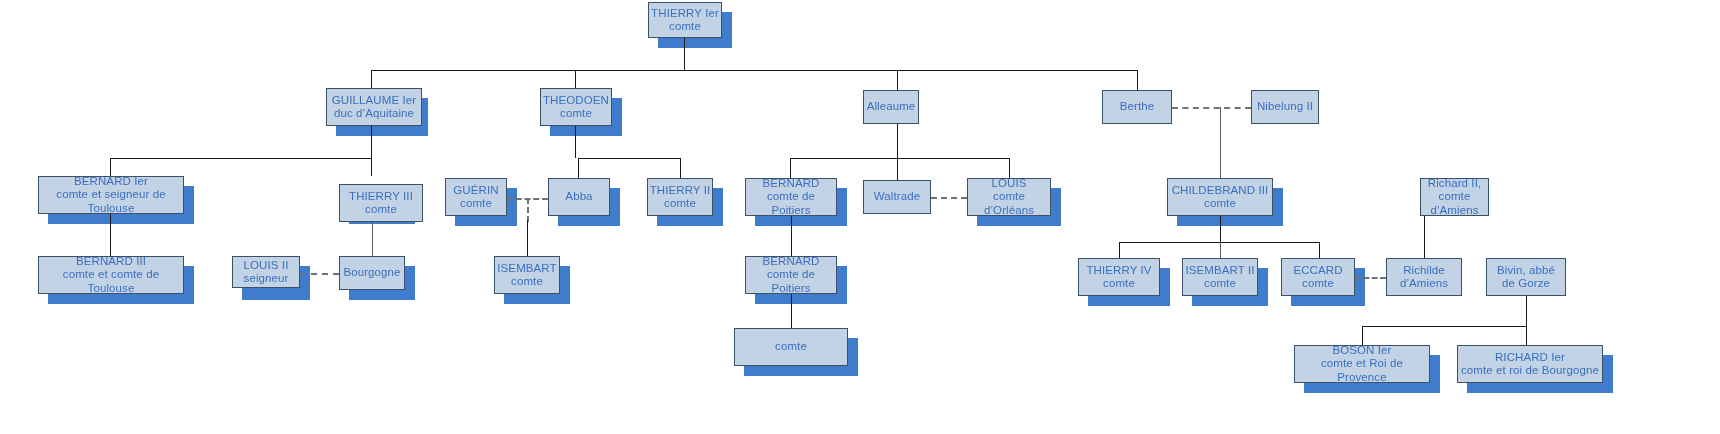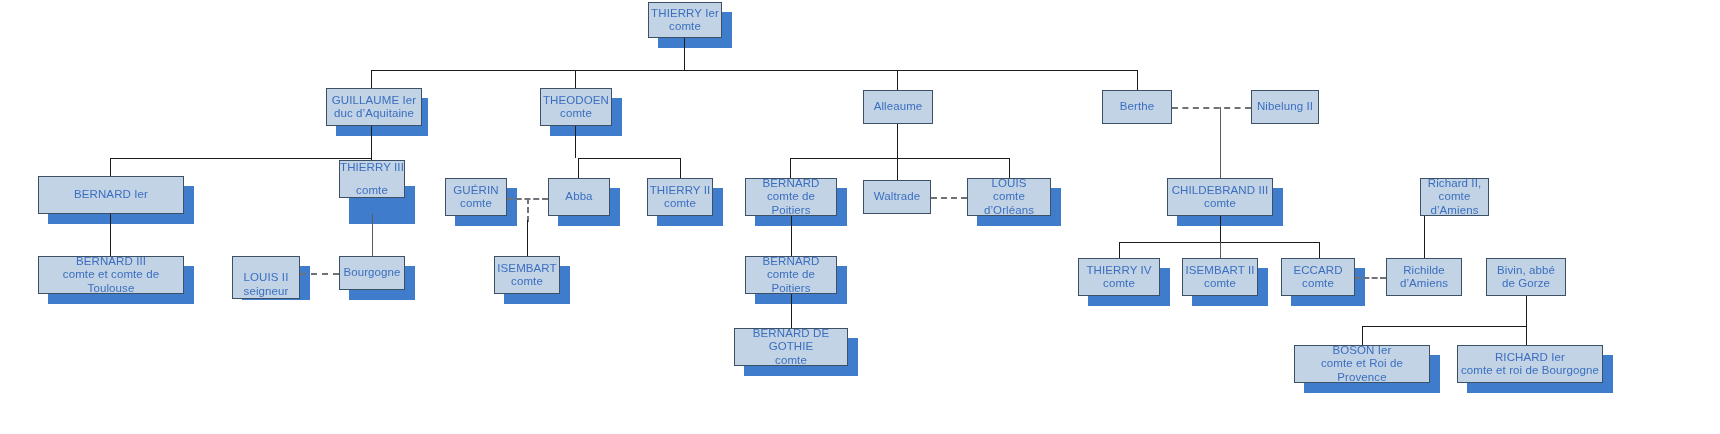--- a/index.html
+++ b/index.html
@@ -132,35 +132,36 @@
       <div class="shadow" style="left: 300px; top: 98px; width: 92px; height: 38px;"></div>
       <div class="node" style="left: 290px; top: 88px; width: 96px; height: 38px;">
         <span>GUILLAUME Ier</span>
         <span class="l2">duc d’Aquitaine</span>
       </div>
       <div class="shadow" style="left: 514px; top: 98px; width: 72px; height: 38px;"></div>
       <div class="node" style="left: 504px; top: 88px; width: 72px; height: 38px;">
         <span>THEODOEN</span>
         <span class="l2">comte</span>
       </div>
-      <div class="node" style="left: 827px; top: 90px; width: 70px; height: 34px;">
+      <div class="node" style="left: 827px; top: 90px; width: 56px; height: 34px;">
         <span>Alleaume</span>
       </div>
       <div class="node" style="left: 1066px; top: 90px; width: 70px; height: 34px;">
         <span>Berthe</span>
       </div>
       <div class="node" style="left: 1215px; top: 90px; width: 68px; height: 34px;">
         <span>Nibelung II</span>
       </div>
       <div class="shadow" style="left: 12px; top: 186px; width: 146px; height: 38px;"></div>
       <div class="node" style="left: 2px; top: 176px; width: 146px; height: 38px; justify-content: center;">
         <span>BERNARD Ier</span>
+        <span class="l2">comte et seigneur de Toulouse</span>
       </div>
       <div class="shadow" style="left: 313px; top: 186px; width: 66px; height: 38px;"></div>
-      <div class="node" style="left: 303px; top: 160px; width: 66px; height: 38px; justify-content: space-between;">
+      <div class="node" style="left: 303px; top: 184px; width: 84px; height: 38px;">
         <span>THIERRY III</span>
         <span class="l2">comte</span>
       </div>
       <div class="shadow" style="left: 419px; top: 188px; width: 62px; height: 38px;"></div>
       <div class="node" style="left: 409px; top: 178px; width: 62px; height: 38px;">
         <span>GUÉRIN</span>
         <span class="l2">comte</span>
       </div>
       <div class="shadow" style="left: 522px; top: 188px; width: 62px; height: 38px;"></div>
       <div class="node" style="left: 512px; top: 178px; width: 62px; height: 38px;">
@@ -192,21 +193,21 @@
       <div class="node" style="left: 1384px; top: 178px; width: 69px; height: 38px; align-items: center;">
         <span>Richard II, comte</span>
         <span class="l2">d’Amiens</span>
       </div>
       <div class="shadow" style="left: 12px; top: 266px; width: 146px; height: 38px;"></div>
       <div class="node" style="left: 2px; top: 256px; width: 146px; height: 38px;">
         <span>BERNARD III</span>
         <span class="l2">comte et comte de Toulouse</span>
       </div>
       <div class="shadow" style="left: 206px; top: 266px; width: 68px; height: 34px;"></div>
-      <div class="node" style="left: 196px; top: 256px; width: 68px; height: 43px; justify-content: flex-end;">
+      <div class="node" style="left: 196px; top: 256px; width: 68px; height: 32px;">
         <span>LOUIS II</span>
         <span class="l2">seigneur</span>
       </div>
       <div class="shadow" style="left: 313px; top: 266px; width: 66px; height: 34px;"></div>
       <div class="node" style="left: 303px; top: 256px; width: 66px; height: 34px;">
         <span>Bourgogne</span>
       </div>
       <div class="shadow" style="left: 468px; top: 266px; width: 66px; height: 38px;"></div>
       <div class="node" style="left: 458px; top: 256px; width: 66px; height: 38px; text-align: right;">
         <span>ISEMBART</span>
@@ -235,21 +236,20 @@
       <div class="node" style="left: 1350px; top: 258px; width: 76px; height: 38px;">
         <span>Richilde</span>
         <span class="l2">d’Amiens</span>
       </div>
       <div class="node" style="left: 1450px; top: 258px; width: 80px; height: 38px;">
         <span>Bivin, abbé</span>
         <span class="l2">de Gorze</span>
       </div>
       <div class="shadow" style="left: 708px; top: 338px; width: 114px; height: 38px;"></div>
       <div class="node" style="left: 698px; top: 328px; width: 114px; height: 38px;">
-        <span>BERNARD DE GOTHIE</span>
         <span class="l2">comte</span>
       </div>
       <div class="shadow" style="left: 1268px; top: 355px; width: 136px; height: 38px;"></div>
       <div class="node" style="left: 1258px; top: 345px; width: 136px; height: 38px;">
         <span>BOSON Ier</span>
         <span class="l2">comte et Roi de Provence</span>
       </div>
       <div class="shadow" style="left: 1431px; top: 355px; width: 146px; height: 38px;"></div>
       <div class="node" style="left: 1421px; top: 345px; width: 146px; height: 38px;">
         <span>RICHARD Ier</span>

